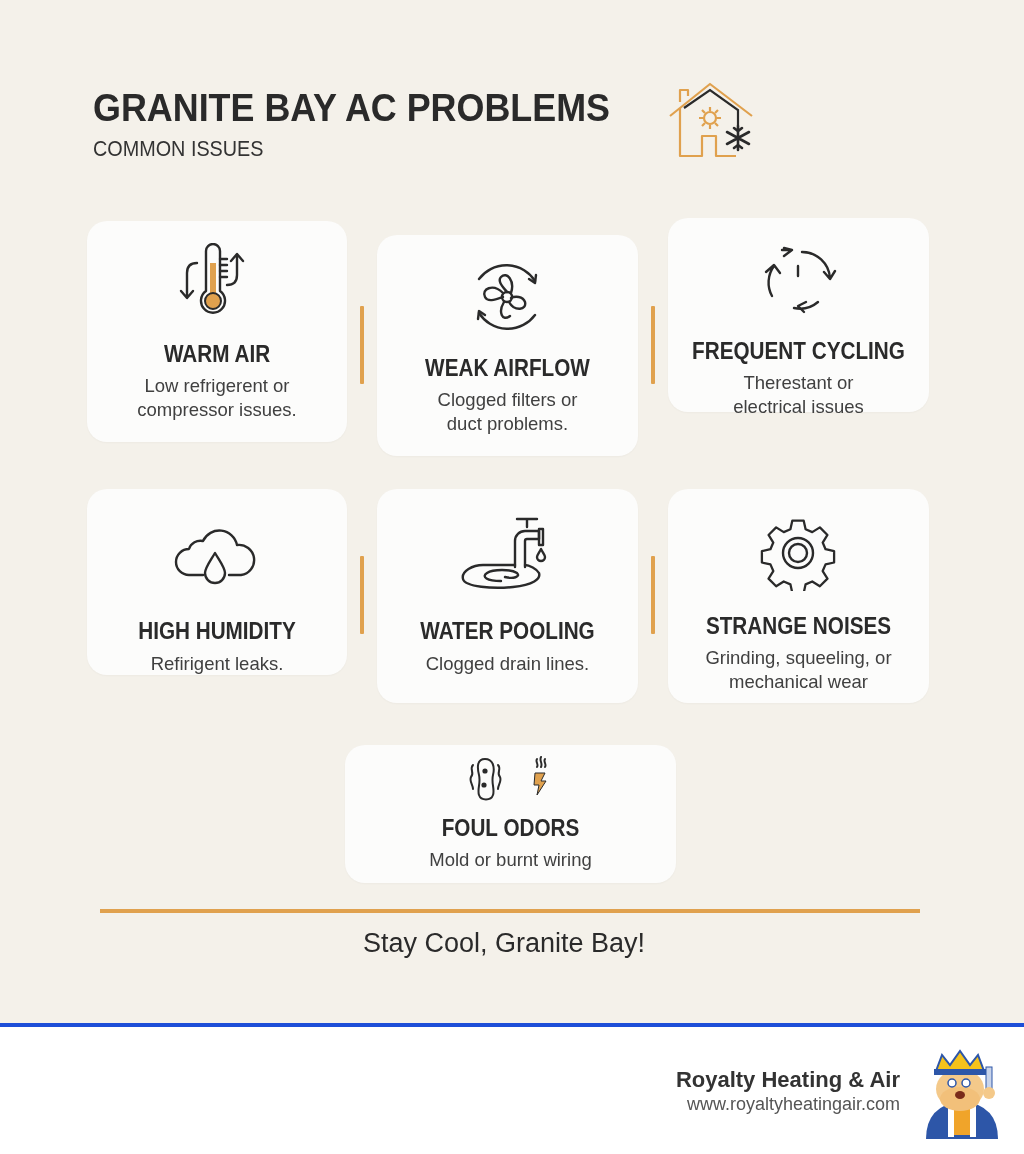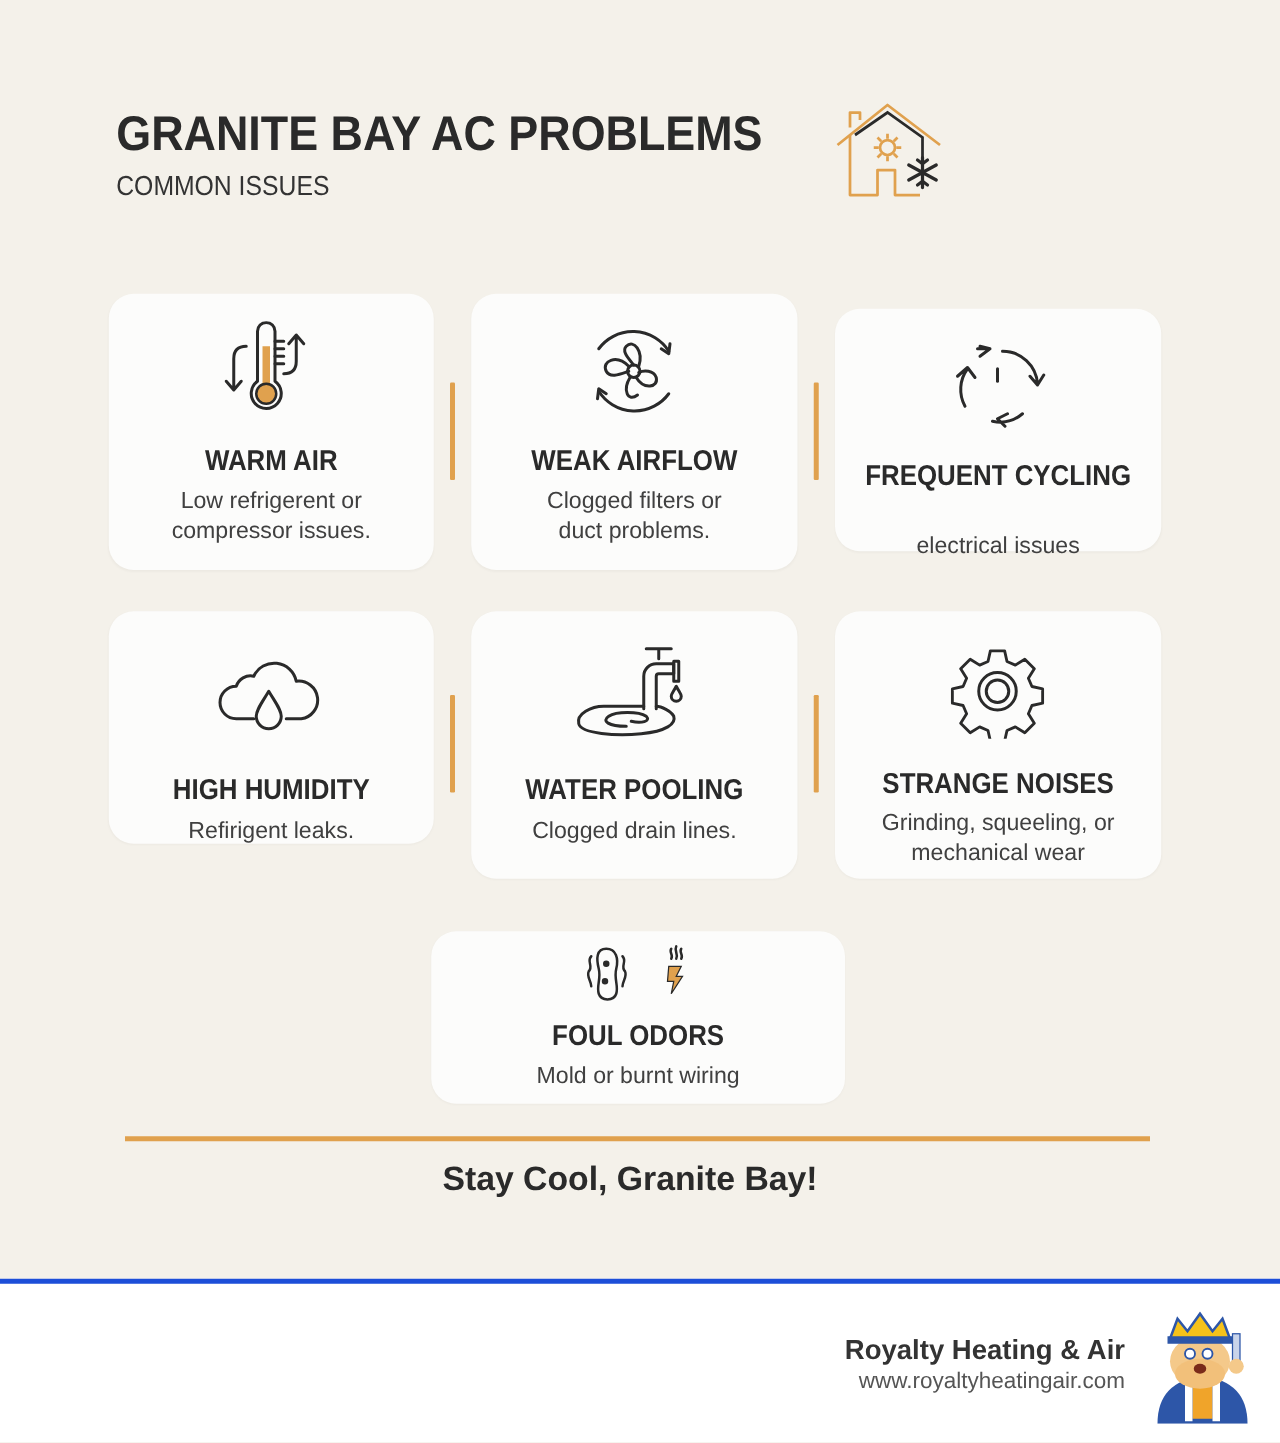--- a/index.html
+++ b/index.html
@@ -35,21 +35,21 @@
       transform: scaleX(0.9); white-space: nowrap;
     }
     .card-desc {
       position: absolute; left: 0; right: 0; text-align: center;
       font-size: 18.5px; line-height: 24px; color: #404040;
     }
     .divider { position: absolute; width: 4px; background: #e0a14e; border-radius: 1px; }
     .bottom-rule { position: absolute; left: 100px; top: 909px; width: 820px; height: 4px; background: #e0a14e; }
     .tagline {
       position: absolute; left: 0; right: 16px; top: 928px; text-align: center;
-      font-size: 27px; color: #2a2a2a; font-weight: bold;
+      font-size: 27px; color: #2a2a2a;
     }
     .footer {
       position: absolute; left: 0; top: 1023px; width: 1024px; height: 131px;
       background: #ffffff; border-top: 4px solid #1d4ed8;
     }
     .brand-name {
       position: absolute; right: 124px; top: 40px; font-weight: 700; font-size: 22px; color: #333;
       white-space: nowrap;
     }
     .brand-url {
@@ -73,21 +73,21 @@
     <circle cx="44" cy="40" r="6"></circle>
     <path d="M44,29v4 M44,47v4 M33,40h4 M51,40h4 M36,32l3,3 M49,45l3,3 M36,48l3,-3 M49,35l3,-3"></path>
   </g>
   <polyline points="18,30 44,12 72,32 72,48" fill="none" stroke="#2a2a2a" stroke-width="2.2"></polyline>
   <g stroke="#2a2a2a" stroke-width="2.6" fill="none" stroke-linecap="round">
     <path d="M72,48v24 M61,54l22,12 M61,66l22,-12"></path>
     <path d="M68,50l4,3 4,-3 M68,70l4,-3 4,3"></path>
   </g>
 </svg>
 
-<div class="card" style="left:87px;top:235px;width:260px;height:221px;">
+<div class="card" style="left:87px;top:221px;width:260px;height:221px;">
   <svg class="icon" style="left:82px;top:22px;" width="96" height="80" viewBox="0 0 96 80">
     <g fill="none" stroke="#2a2a2a" stroke-width="2.4" stroke-linecap="round" stroke-linejoin="round">
       <path d="M37,8 a7,7 0 0 1 14,0 v40 a12,12 0 1 1 -14,0 z"></path>
       <path d="M51,16h7 M51,22h7 M51,28h7 M51,34h7"></path>
       <path d="M28,20 q-10,0 -10,10 v24 M12,48l6,7 6,-7"></path>
       <path d="M58,42 q10,0 10,-10 v-18 M62,18l6,-7 6,7"></path>
     </g>
     <rect x="41" y="20" width="6" height="30" fill="#e0a14e"></rect>
     <circle cx="44" cy="58" r="8" fill="#e0a14e" stroke="#2a2a2a" stroke-width="2"></circle>
   </svg>
@@ -112,31 +112,32 @@
       <path d="M39,45 c-6,10 -2,20 6,14"></path>
     </g>
   </svg>
   <div class="card-title" style="top:120px">WEAK AIRFLOW</div>
   <div class="card-desc" style="top:153px">Clogged filters or</div>
   <div class="card-desc" style="top:177px">duct problems.</div>
 </div>
 
 <div class="divider" style="left:651px;top:306px;height:78px;"></div>
 
-<div class="card" style="left:668px;top:247px;width:261px;height:194px;">
+<div class="card" style="left:668px;top:218px;width:261px;height:194px;">
   <svg class="icon" style="left:88px;top:24px;" width="84" height="76" viewBox="0 0 84 76">
     <g fill="none" stroke="#2a2a2a" stroke-width="2.4" stroke-linecap="round" stroke-linejoin="round">
       <path d="M46,10 a28,28 0 0 1 28,26 M68,30l6,7 5,-8"></path>
       <path d="M62,60 a28,28 0 0 1 -24,6 M50,60l-8,4 6,6"></path>
       <path d="M16,54 a28,28 0 0 1 2,-30 M10,30l8,-7 6,8"></path>
       <path d="M28,14l8,-6 -8,-2 M36,8h-10"></path>
       <path d="M42,24v10"></path>
     </g>
   </svg>
   <div class="card-title" style="top:120px">FREQUENT CYCLING</div>
+  <div class="card-desc" style="top:153px">Therestant or</div>
   <div class="card-desc" style="top:177px">electrical issues</div>
 </div>
 
 <div class="card" style="left:87px;top:489px;width:260px;height:186px;">
   <svg class="icon" style="left:86px;top:34px;" width="88" height="68" viewBox="0 0 88 68">
     <g fill="none" stroke="#2a2a2a" stroke-width="2.4" stroke-linecap="round" stroke-linejoin="round">
       <path d="M30,52 h-14 a13,13 0 0 1 0,-26 a12,12 0 0 1 14,-8 a18,18 0 0 1 34,4 a14,14 0 0 1 4,30 h-12"></path>
       <path d="M42,30 c-6,10 -10,15 -10,20 a10,10 0 0 0 20,0 c0,-5 -4,-10 -10,-20 z"></path>
     </g>
   </svg>

